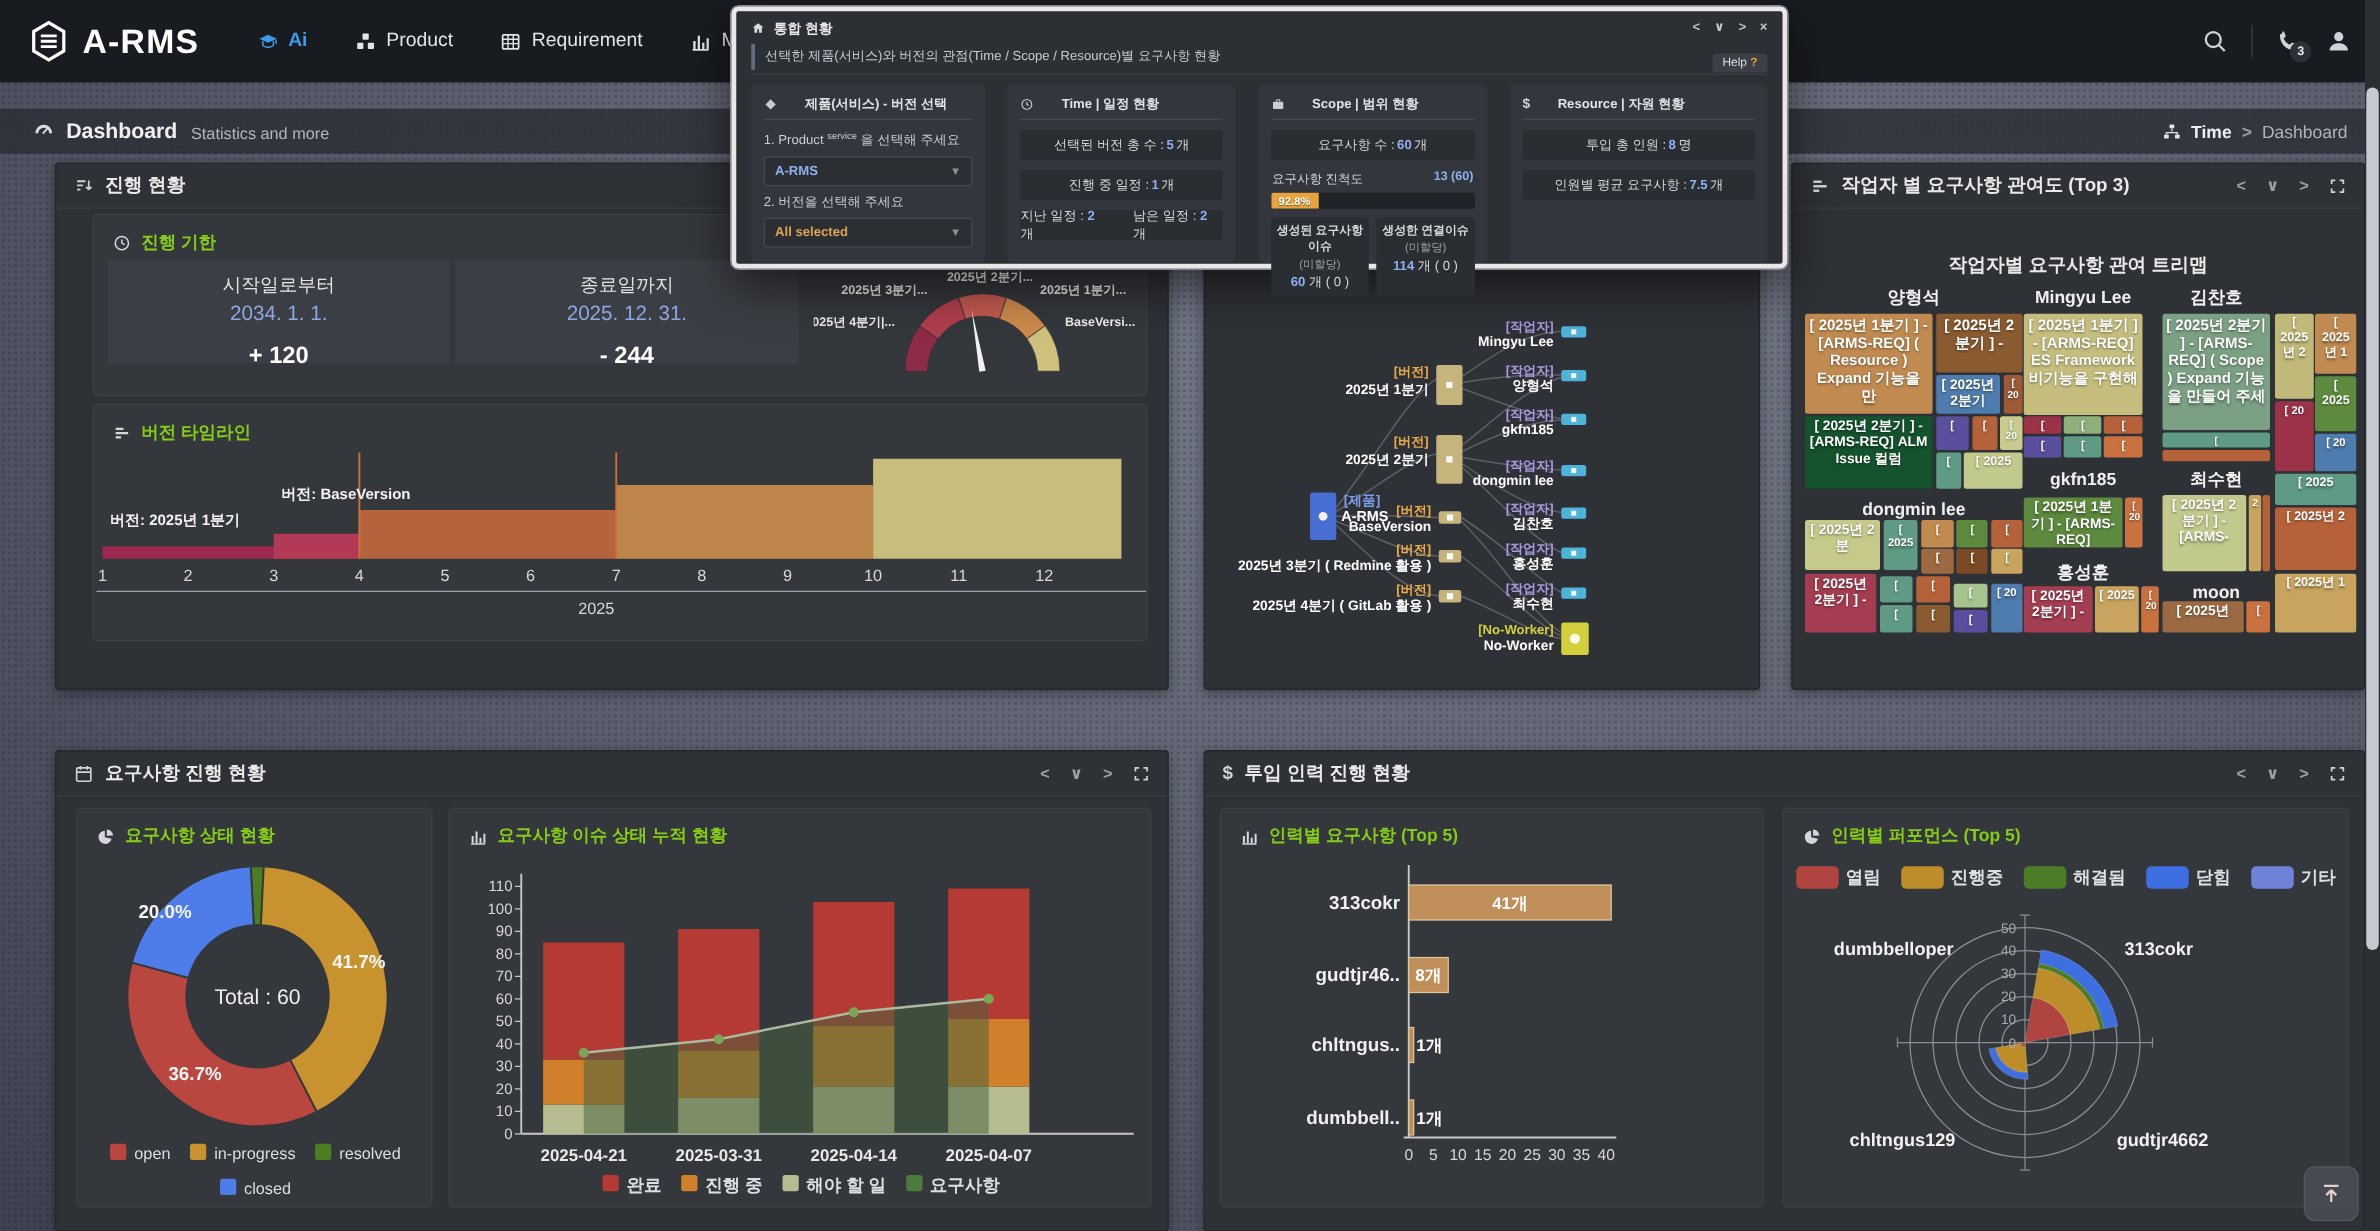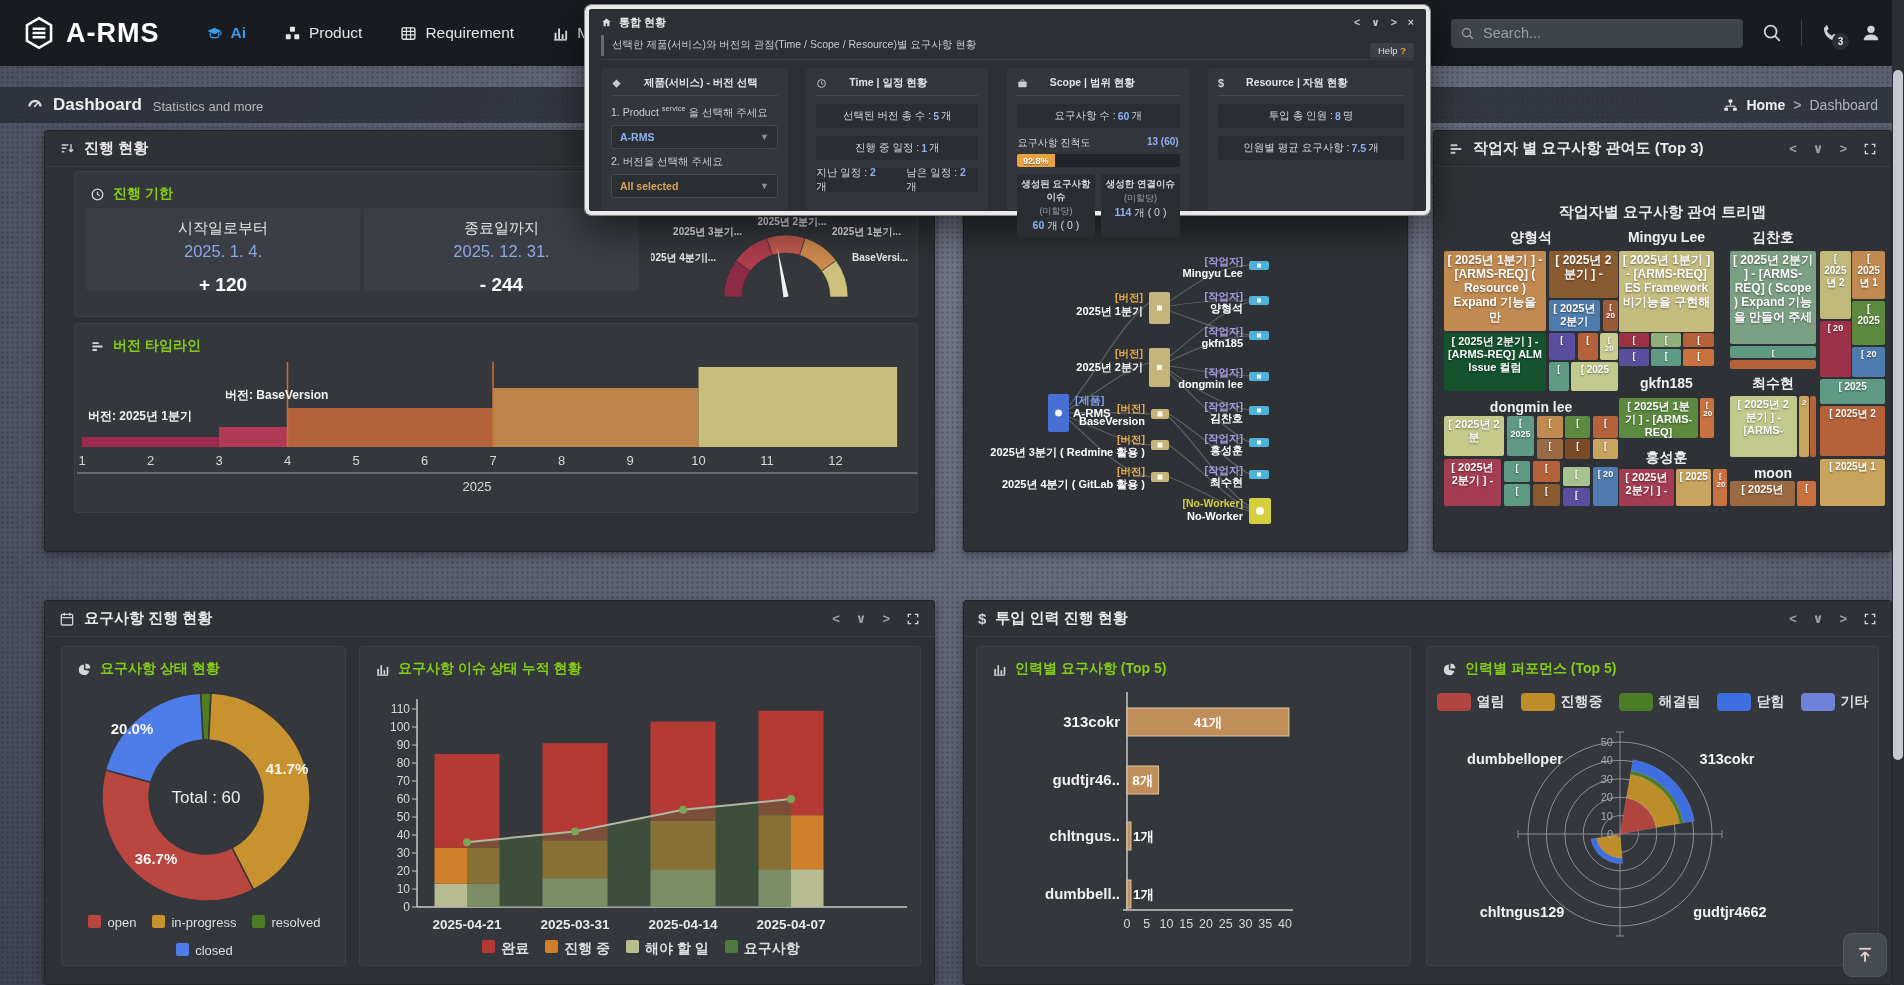--- a/index.html
+++ b/index.html
@@ -233,26 +233,20 @@
         <span>Requirement</span>
         </a>
       <a class="nav-item">
         <svg class="ico">
             <use href="#i-bars"></use>
           </svg>
         <span>Management</span>
         </a>
     </nav>
     <div class="nav-right">
-      <div class="search-box">
-        <svg class="ico">
-            <use href="#i-search"></use>
-          </svg>
-        <input placeholder="Search..." style="">
-      </div>
       <svg class="nav-icon">
           <use href="#i-search"></use>
         </svg>
       <div class="nav-divider"></div>
       <div class="phone-wrap">
         <svg class="nav-icon">
             <use href="#i-phone"></use>
           </svg>
         <span class="badge">3</span>
       </div>
@@ -267,21 +261,21 @@
       <svg class="ico">
           <use href="#i-speed"></use>
         </svg>
       <span class="sh-title">Dashboard</span>
       <span class="sh-sub">Statistics and more</span>
     </div>
     <div class="breadcrumb">
       <svg class="ico">
           <use href="#i-sitemap"></use>
         </svg>
-      <a class="bc-home">Home</a>
+      <a class="bc-home">Time</a>
       <span class="bc-sep">&gt;</span>
       <span class="bc-cur">Dashboard</span>
     </div>
   </div>
 
   <section class="panel" id="panel-progress" style="left:44px;top:130px;width:891px;height:422px">
     <div class="panel-header">
       <svg class="ico">
           <use href="#i-sort"></use>
         </svg>
@@ -289,21 +283,21 @@
     </div>
     <div class="card" style="left:29px;top:40px;width:844px;height:146px">
       <div class="card-title">
         <svg class="ico">
             <use href="#i-clock"></use>
           </svg>
         <span>진행 기한</span>
       </div>
       <div class="statbox" style="left:11px;top:36px;width:274px;height:83px">
         <div class="sb-label">시작일로부터</div>
-        <div class="sb-date">2025. 1. 4.</div>
+        <div class="sb-date">2034. 1. 1.</div>
         <div class="sb-delta">+ 120</div>
       </div>
       <div class="statbox" style="left:289px;top:36px;width:275px;height:83px">
         <div class="sb-label">종료일까지</div>
         <div class="sb-date">2025. 12. 31.</div>
         <div class="sb-delta">- 244</div>
       </div>
     </div>
     <div class="chart-abs" style="left:606px;top:78px;width:270px;height:92px" id="gauge-chart">
         <svg viewBox="0 0 270 92" width="270" height="92">

